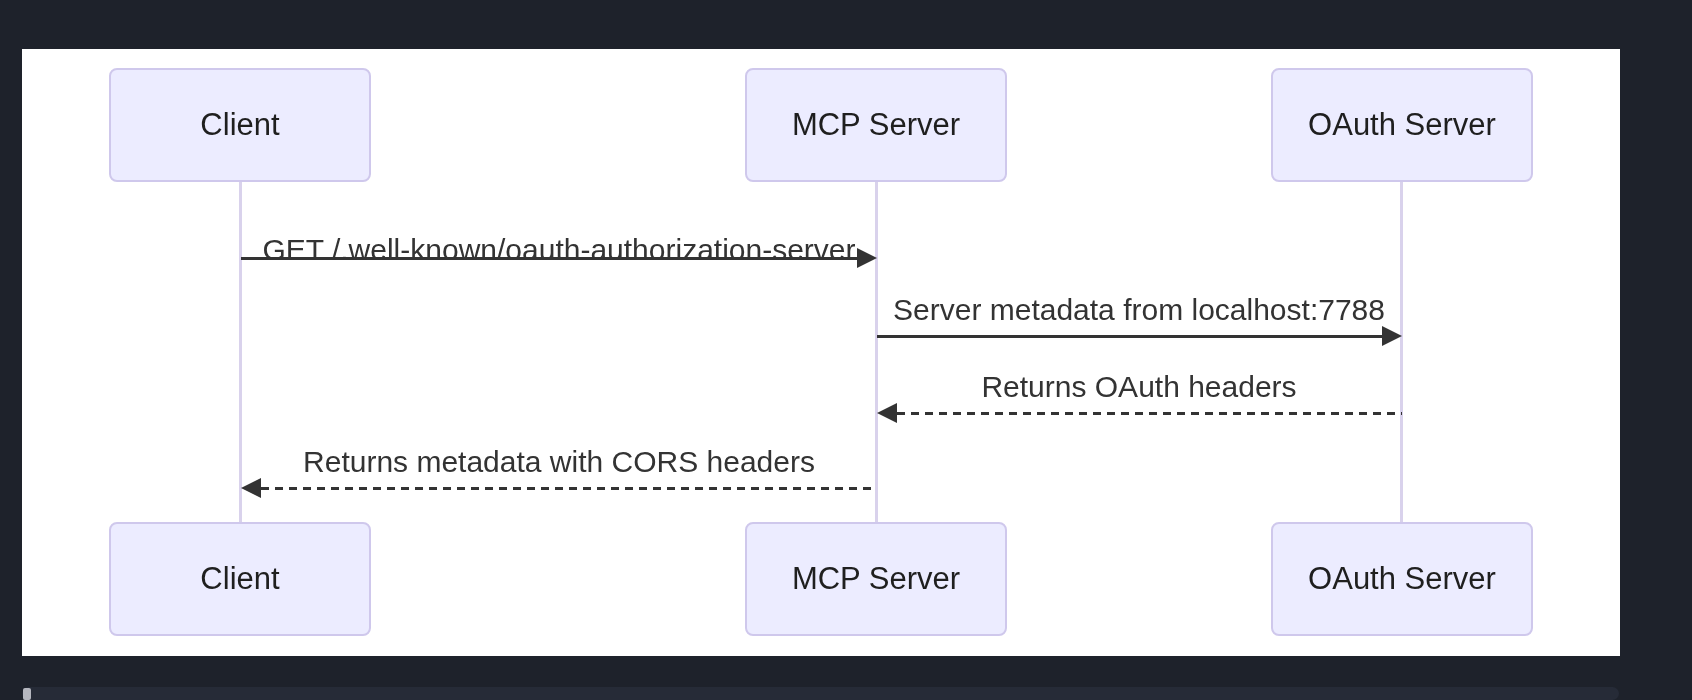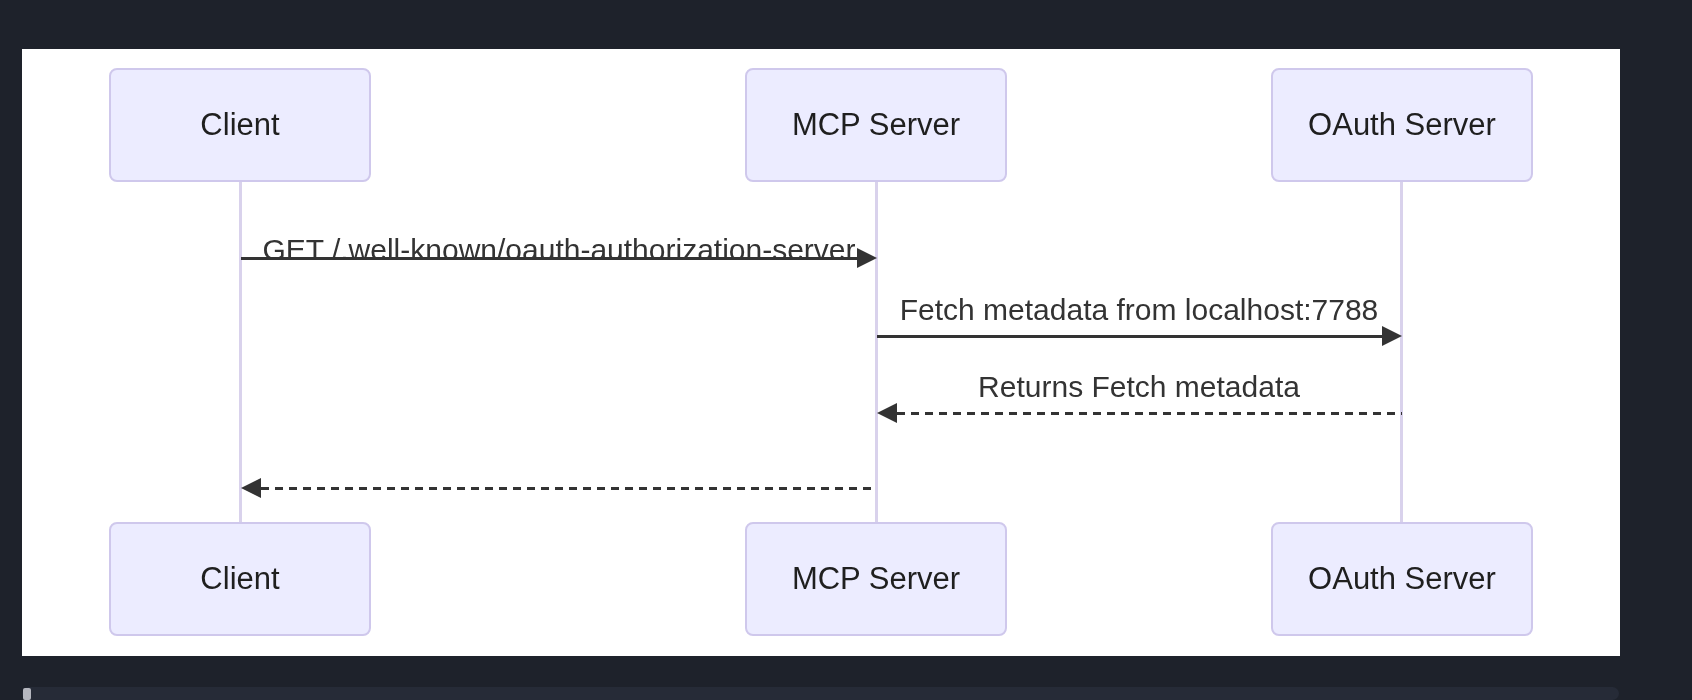--- a/index.html
+++ b/index.html
@@ -94,28 +94,29 @@
     </div>
 
     <div class="lifeline" style="left:217px"></div>
     <div class="lifeline" style="left:853px"></div>
     <div class="lifeline" style="left:1378px"></div>
 
     <div class="msg-label" style="left:537px; top:183px">GET /.well-known/oauth-authorization-server</div>
     <div class="msg-line solid" style="left:219px; top:208px; width:617px"></div>
     <div class="arrowhead right" style="left:835px; top:199px"></div>
 
-    <div class="msg-label" style="left:1117px; top:243px">Fetch metadata from localhost:7788</div>
+    <div class="msg-label" style="left:1117px; top:243px">Server metadata from localhost:7788</div>
     <div class="msg-line solid" style="left:855px; top:286px; width:506px"></div>
     <div class="arrowhead right" style="left:1360px; top:277px"></div>
 
-    <div class="msg-label" style="left:1117px; top:320px">Returns Fetch metadata</div>
+    <div class="msg-label" style="left:1117px; top:320px">Returns OAuth headers</div>
     <div class="msg-line dashed" style="left:875px; top:363px; width:505px"></div>
     <div class="arrowhead left" style="left:855px; top:354px"></div>
 
+    <div class="msg-label" style="left:537px; top:395px">Returns metadata with CORS headers</div>
     <div class="msg-line dashed" style="left:239px; top:438px; width:616px"></div>
     <div class="arrowhead left" style="left:219px; top:429px"></div>
 
     <div class="actor bottom" style="left:87px">
       <span>Client</span>
     </div>
     <div class="actor bottom" style="left:723px">
       <span>MCP Server</span>
     </div>
     <div class="actor bottom" style="left:1249px">

